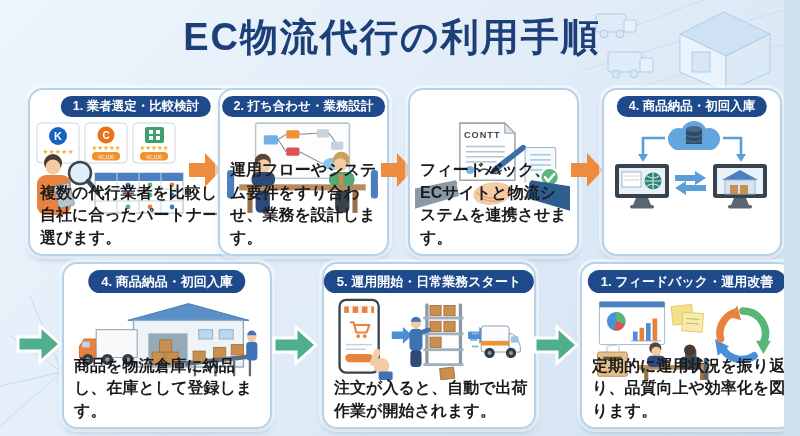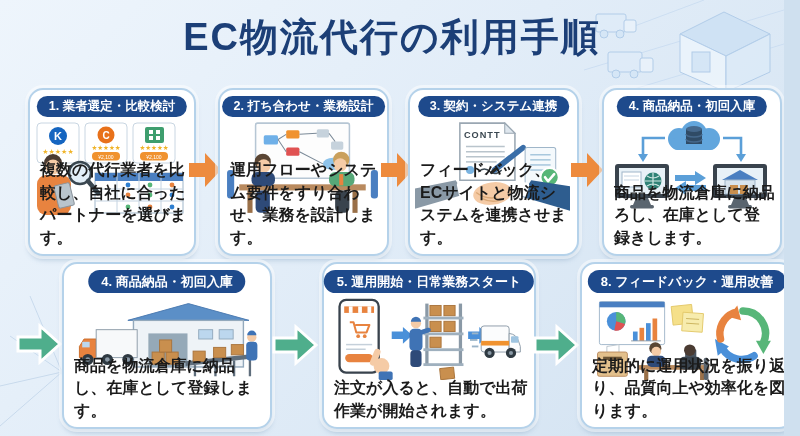--- a/index.html
+++ b/index.html
@@ -69,21 +69,21 @@
     <g fill="#cfe0f0">
       <circle cx="62" cy="96" r="2.5"></circle>
         <circle cx="140" cy="132" r="2.5"></circle>
       <circle cx="120" cy="40" r="2.5"></circle>
         <circle cx="200" cy="80" r="2.5"></circle>
     </g>
   </svg>
 
   <h1 class="page-title">EC物流代行の利用手順</h1>
 
-  <div class="card row1" style="left:28px;top:88px;width:164px;height:164px;">
+  <div class="card row1" style="left:28px;top:88px;width:164px;height:164px;padding-left:48px;">
     <span class="pill">1. 業者選定・比較検討</span>
     <svg class="illus" width="152" height="94" viewBox="0 0 152 94">
       <g>
         <rect x="2" y="2" width="42" height="40" rx="4" fill="#fff" stroke="#c9d6e2"></rect>
         <circle cx="23" cy="15" r="9" fill="#1565c0"></circle>
         <text x="23" y="19" font-size="11" font-weight="bold" fill="#fff" text-anchor="middle">K</text>
         <text x="23" y="33" font-size="7" fill="#f0b429" text-anchor="middle">★★★★★</text>
       </g>
       <g>
         <rect x="50" y="2" width="42" height="40" rx="4" fill="#fff" stroke="#c9d6e2"></rect>
@@ -179,21 +179,20 @@
     <p class="caption">運用フローやシステム要件をすり合わせ、業務を設計します。</p>
   </div>
 
   <div class="flow-arrow" style="left:380px;top:150px;">
     <svg width="34" height="40" viewBox="0 0 34 40">
         <path d="M1 13 H17 V3 L33 20 L17 37 V27 H1 Z" fill="#ed8b3e"></path>
       </svg>
   </div>
 
   <div class="card row1" style="left:408px;top:88px;width:167px;height:164px;">
-    <span class="pill">3. 契約・システム連携</span>
     <svg class="illus" width="155" height="94" viewBox="0 0 152 92">
       <g>
         <path d="M44,2 h44 l10,10 v46 h-54 z" fill="#fff" stroke="#9aa7b2" stroke-width="1.5"></path>
         <path d="M88,2 l10,10 h-10 z" fill="#dfe7ee" stroke="#9aa7b2"></path>
         <text x="66" y="17" font-size="9" font-weight="bold" fill="#3a4750" text-anchor="middle" letter-spacing="1">CONTT</text>
         <g stroke="#b9c4cc" stroke-width="1.5">
           <line x1="50" y1="25" x2="88" y2="25"></line>
             <line x1="50" y1="30" x2="88" y2="30"></line>
           <line x1="50" y1="35" x2="88" y2="35"></line>
             <line x1="50" y1="40" x2="80" y2="40"></line>
@@ -271,21 +270,20 @@
         <rect x="121" y="63" width="8" height="9" fill="#c98f4e"></rect>
         <rect x="131" y="63" width="8" height="9" fill="#c98f4e"></rect>
         <polygon points="125,76 137,76 140,83 122,83" fill="#5a656f"></polygon>
         <rect x="119" y="83" width="24" height="3.5" rx="1.7" fill="#5a656f"></rect>
       </g>
       <g>
         <path d="M66,53 h20 v-4 l11,7 l-11,7 v-4 h-20 z" fill="#5b9fd8"></path>
         <path d="M97,63 h-20 v-4 l-11,7 l11,7 v-4 h20 z" fill="#5b9fd8"></path>
       </g>
     </svg>
-    <p class="caption">商品を物流倉庫に納品ろし、在庫として登録きします。</p>
   </div>
 
   <div class="flow-arrow" style="left:16px;top:322px;">
     <svg width="46" height="44" viewBox="0 0 46 44">
         <path d="M2 15 H24 V4 L44 22 L24 40 V29 H2 Z" fill="#4fae8c" stroke="#fff" stroke-width="3"></path>
       </svg>
   </div>
 
   <div class="card row2" style="left:62px;top:262px;width:206px;height:163px;">
     <span class="pill">4. 商品納品・初回入庫</span>
@@ -401,21 +399,21 @@
     <p class="caption">注文が入ると、自動で出荷作業が開始されます。</p>
   </div>
 
   <div class="flow-arrow" style="left:533px;top:323px;">
     <svg width="46" height="44" viewBox="0 0 46 44">
         <path d="M2 15 H24 V4 L44 22 L24 40 V29 H2 Z" fill="#4fae8c" stroke="#fff" stroke-width="3"></path>
       </svg>
   </div>
 
   <div class="card row2" style="left:580px;top:262px;width:210px;height:163px;">
-    <span class="pill">8. フィードバック・運用改善</span>
+    <span class="pill">1. フィードバック・運用改善</span>
     <svg class="illus" width="200" height="82" viewBox="0 0 200 88">
       <g>
         <rect x="6" y="4" width="70" height="46" rx="2" fill="#fff" stroke="#9fb6c9"></rect>
         <rect x="6" y="4" width="70" height="6" fill="#4a7fc1"></rect>
         <circle cx="24" cy="25" r="10" fill="#4a90d9"></circle>
         <path d="M24,25 L24,15 A10,10 0 0 1 33.5,28 z" fill="#57b678"></path>
         <path d="M24,25 L33.5,28 A10,10 0 0 1 22,35 z" fill="#e05252"></path>
         <g>
           <rect x="42" y="36" width="5" height="10" fill="#4a90d9"></rect>
           <rect x="49" y="32" width="5" height="14" fill="#e8833f"></rect>

